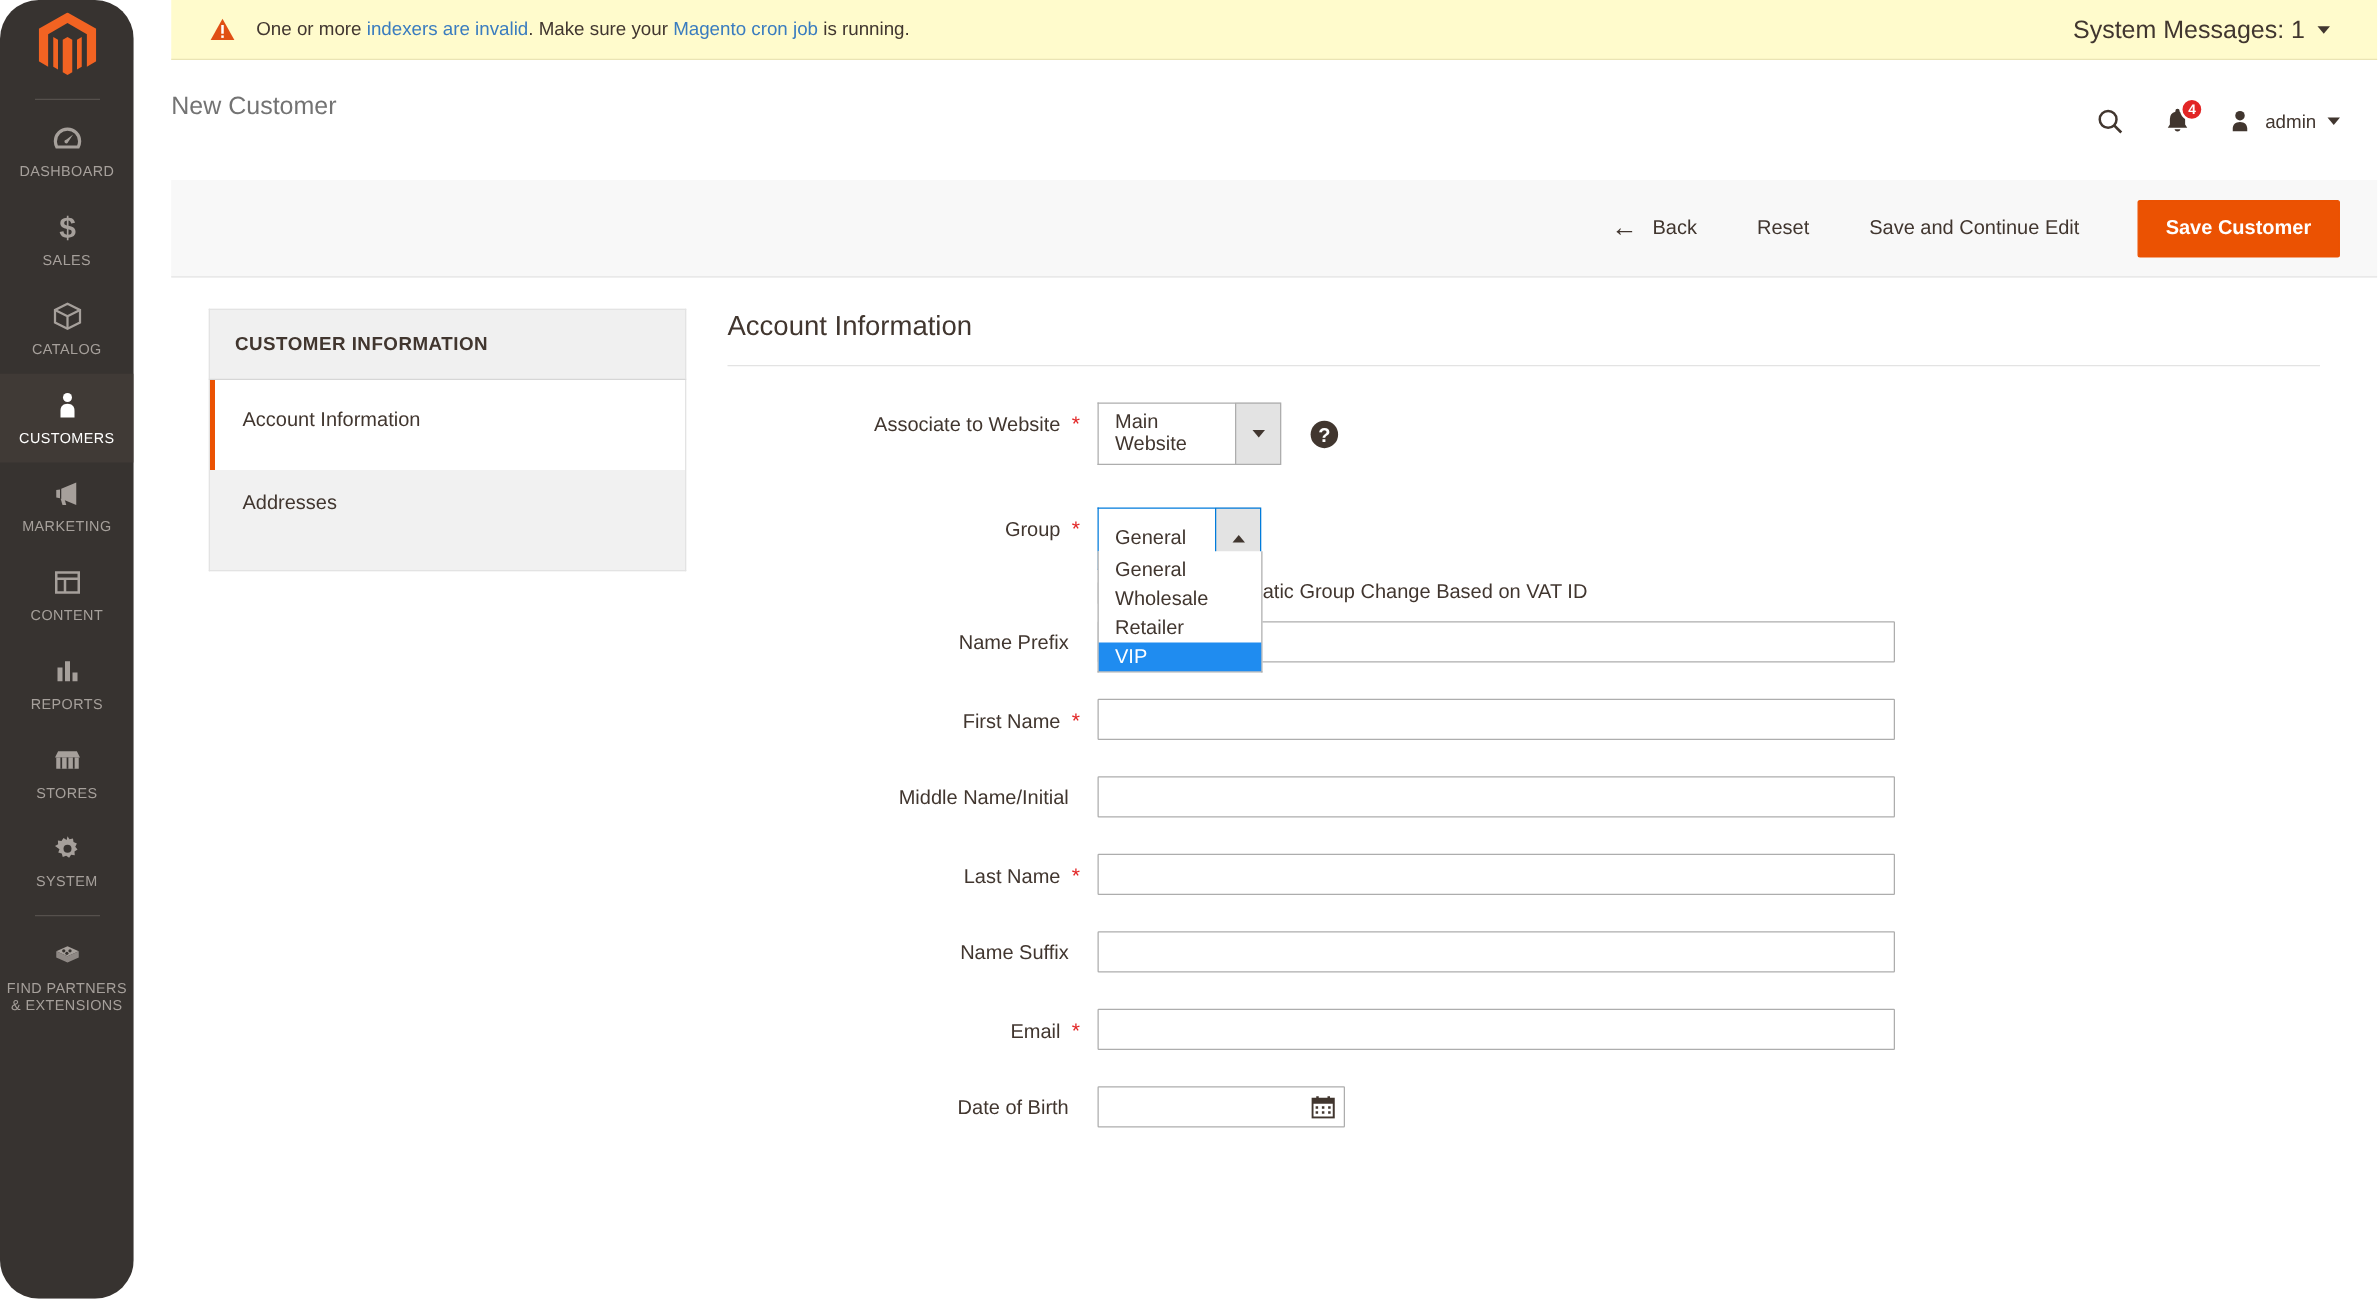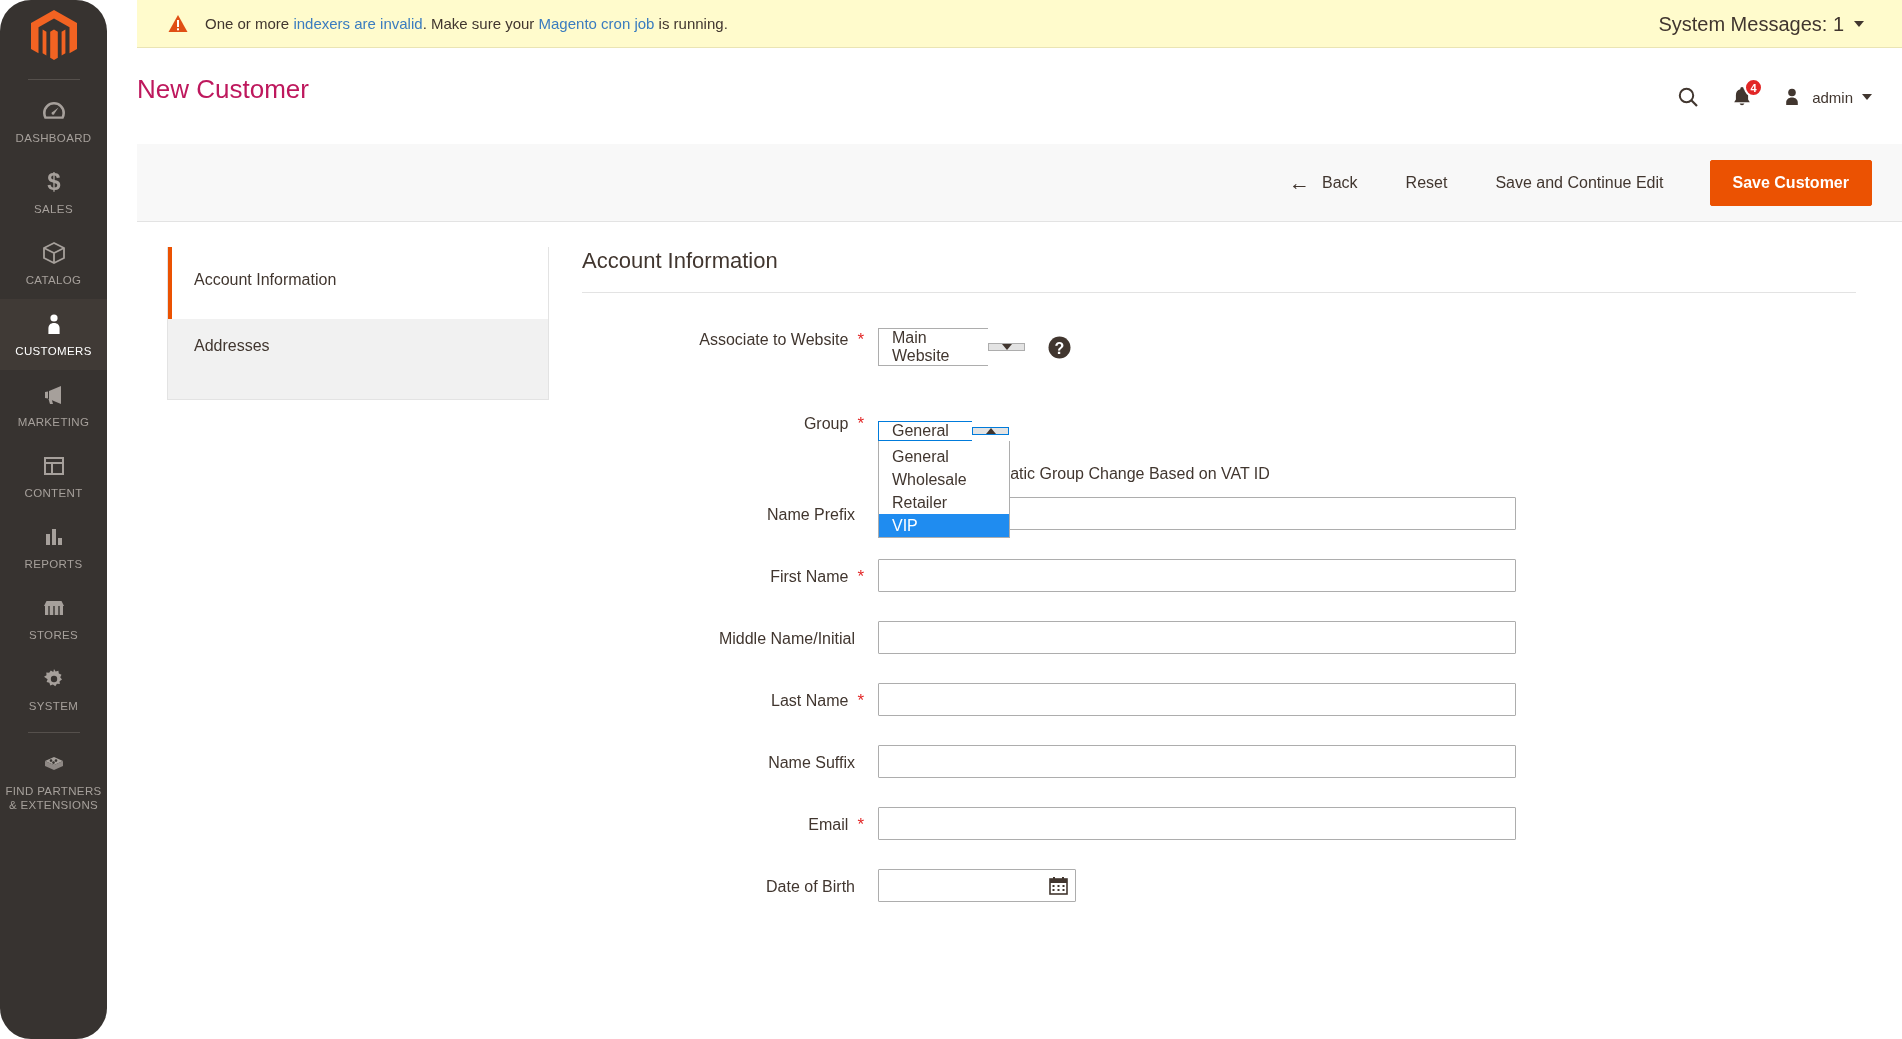--- a/index.html
+++ b/index.html
@@ -46,21 +46,21 @@
   .msg-text a { color: #3a7cbf; text-decoration: none; }
   .sysmsg {
     position: absolute; right: 38px; top: 0; height: 48px;
     display: flex; align-items: center; gap: 10px;
     font-size: 20px; color: #41362f; cursor: pointer;
   }
   .caret-dn { width: 0; height: 0; border-left: 5px solid transparent; border-right: 5px solid transparent; border-top: 6px solid #41362f; }
 
   
   .pagehead { position: absolute; left: 0; top: 48px; right: 0; height: 96px; background: #fff; }
-  .pagetitle { position: absolute; left: 30px; top: 26px; font-size: 26px; color: #be185d; font-weight: 400; }
+  .pagetitle { position: absolute; left: 30px; top: 26px; font-size: 20px; color: #737373; font-weight: 400; }
   .head-tools { position: absolute; right: 30px; top: 28px; display: flex; align-items: center; gap: 0; }
   .tool-btn { width: 54px; height: 42px; display: flex; align-items: center; justify-content: center; cursor: pointer; position: relative; }
   .badge {
     position: absolute; top: 2px; right: 6px; min-width: 19px; height: 19px;
     background: #e22626; color: #fff; border-radius: 10px;
     font-size: 11px; font-weight: bold; display: flex; align-items: center; justify-content: center;
     padding: 0 4px; border: 2px solid #fff;
   }
   .admin-box { display: flex; align-items: center; gap: 9px; cursor: pointer; padding-left: 12px; }
   .admin-name { font-size: 15px; color: #41362f; }
@@ -110,21 +110,21 @@
 
   .txt-input {
     width: 638px; height: 33px; border: 1px solid #adadad; background: #fff;
     font-size: 15px; padding: 0 9px; font-family: inherit; color: #41362f; border-radius: 1px;
   }
   .dob-wrap { position: relative; width: 198px; }
   .dob-input { width: 198px; height: 33px; border: 1px solid #adadad; background: #fff; font-size: 15px; padding: 0 34px 0 9px; font-family: inherit; border-radius: 1px; }
   .cal-btn { position: absolute; right: 8px; top: 7px; width: 19px; height: 19px; cursor: pointer; }
 
   
-  .sel { display: flex; height: 50px; align-items: center; }
+  .sel { display: flex; height: 50px; }
   .sel-face {
     border: 1px solid #adadad; border-right: none; background: #fff;
     display: flex; align-items: center; padding: 0 13px; font-size: 16px; color: #41362f;
     min-width: 0;
   }
   .sel-arrow {
     width: 37px; border: 1px solid #adadad; background: #e3e3e3;
     display: flex; align-items: center; justify-content: center; cursor: pointer;
   }
   .tri-dn { width: 0; height: 0; border-left: 5px solid transparent; border-right: 5px solid transparent; border-top: 6px solid #41362f; }
@@ -329,20 +329,21 @@
       </button>
       <button class="tb-link">
         <span>Save and Continue Edit</span>
       </button>
       <button class="btn-primary">Save Customer</button>
     </div>
 
     <div class="content">
 
       <div class="sidepanel">
+        <div class="sp-title">CUSTOMER INFORMATION</div>
         <div class="sp-items">
           <div class="sp-item active">
             <span>Account Information</span>
           </div>
           <div class="sp-item">
             <span>Addresses</span>
           </div>
         </div>
       </div>
 

